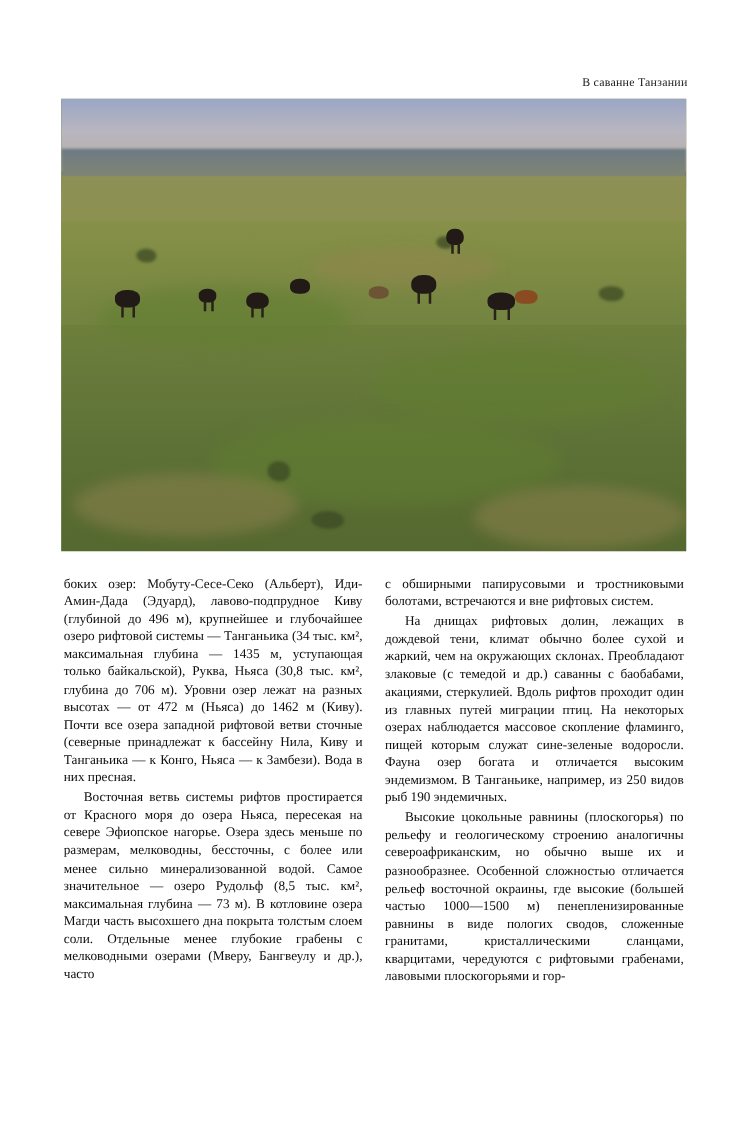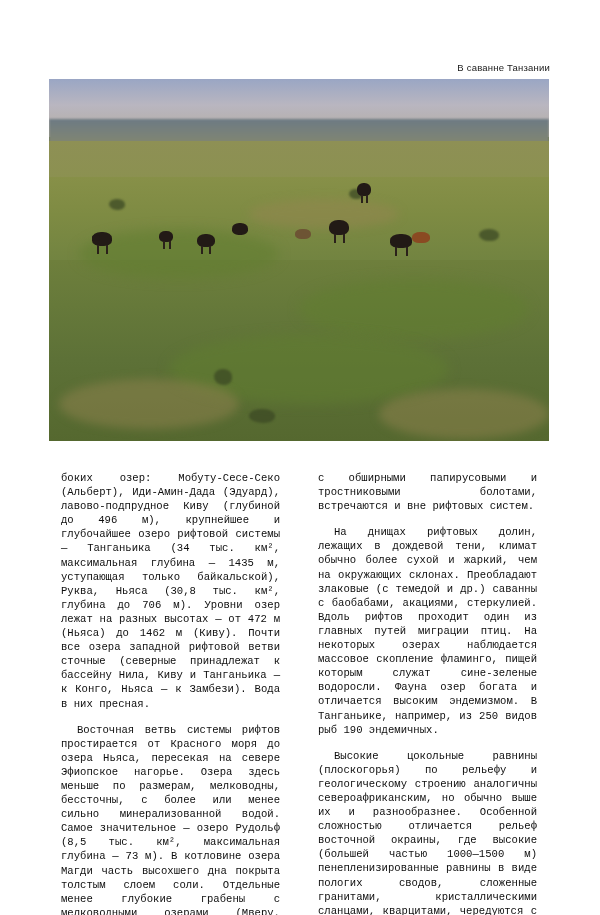--- a/index.html
+++ b/index.html
@@ -22,21 +22,21 @@
     height: 915px;
   }
 
   
   .caption {
     position: absolute;
     left: 300px;
     top: 62px;
     width: 250px;
     text-align: right;
-    font-family: Liberation Sans, sans-serif;
+    font-family: Liberation Serif, serif;
     font-size: 9.5px;
     letter-spacing: .2px;
     color: #1a1a1a;
   }
 
   
   .photo {
     position: absolute;
     left: 49px;
     top: 79px;
@@ -109,23 +109,22 @@
     font-size: 10.6px;
     line-height: 14.1px;
     text-align: justify;
     text-justify: inter-word;
     hyphens: manual;
     color: #0d0d0d;
   }
   .col.left  { left: 49px; }
   .col.right { left: 306px; }
   .col p {
-    margin: 12px;
+    margin: 2px;
     text-indent: 16px;
-    font-family: Liberation Mono, monospace;
   }
   .col p.noindent { text-indent: 0; }
 </style>
 </head>
 <body>
 
 <div class="page">
 
   <div class="caption">В саванне Танзании</div>
 

